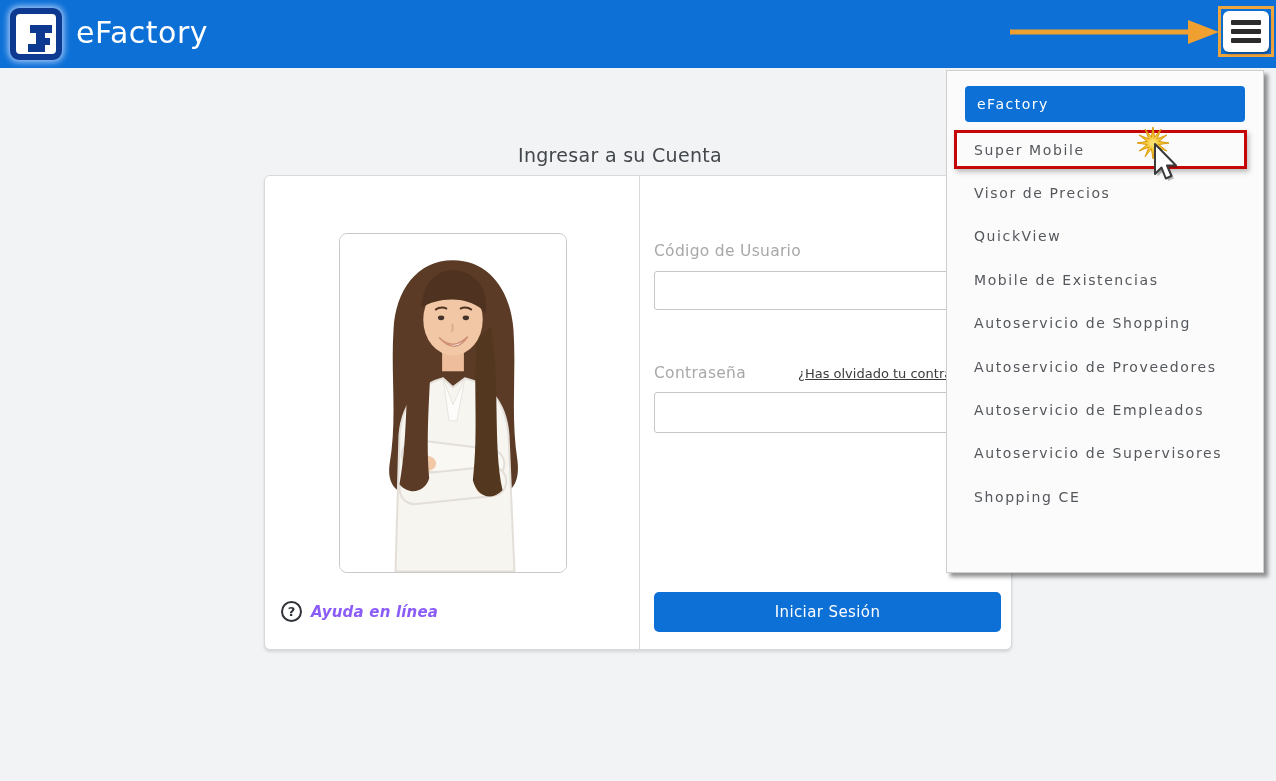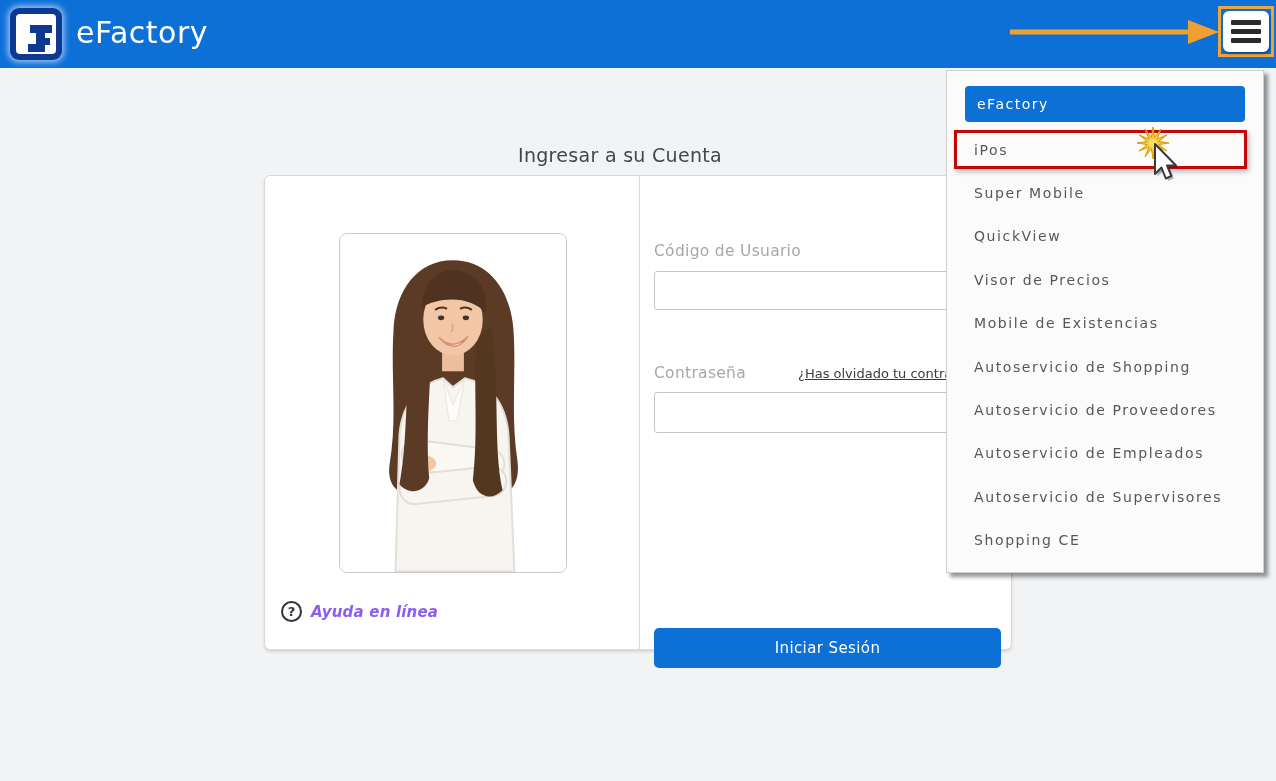--- a/index.html
+++ b/index.html
@@ -93,21 +93,21 @@
   .inp {
     position:absolute; left:0; width:347px; background:#fff;
     border:1px solid #c6c6c6; border-radius:3px;
     font-size:15px; color:#333; padding:0 10px; font-family:inherit;
   }
   .inp-user { top:95px; height:39px; }
   .inp-pass { top:216px; height:41px; }
   .login-btn {
     position:absolute; left:0; top:416px; width:347px; height:40px;
     background:#0c70d6; color:#fff; border:none; border-radius:5px;
-    font-size:15px; letter-spacing:.4px; font-family:inherit; cursor:pointer;margin-top:36px;
+    font-size:15px; letter-spacing:.4px; font-family:inherit; cursor:pointer;
   }
 
   
   .dropdown {
     position:absolute; left:946px; top:70px; width:318px; height:503px;
     background:#fbfbfb; border:1px solid #cfcfcf;
     box-shadow:4px 4px 4px rgba(0,0,0,.42);
     z-index:10; padding-top:15px;
   }
   .menu-item-active {
@@ -211,24 +211,23 @@
     <a class="forgot">¿Has olvidado tu contraseña?</a>
     <input class="inp inp-pass" type="password" value="" style="">
 
     <button class="login-btn">Iniciar Sesión</button>
   </div>
 </div>
 
 <div class="dropdown">
   <div class="menu-item-active">eFactory</div>
   <div class="menu-spacer"></div>
-  <div class="menu-item">iPos</div>
   <div class="menu-item">Super Mobile</div>
+  <div class="menu-item">Visor de Precios</div>
   <div class="menu-item">QuickView</div>
-  <div class="menu-item">Visor de Precios</div>
   <div class="menu-item">Mobile de Existencias</div>
   <div class="menu-item">Autoservicio de Shopping</div>
   <div class="menu-item">Autoservicio de Proveedores</div>
   <div class="menu-item">Autoservicio de Empleados</div>
   <div class="menu-item">Autoservicio de Supervisores</div>
   <div class="menu-item">Shopping CE</div>
 </div>
 
 <div class="ipos-annot"></div>
 

